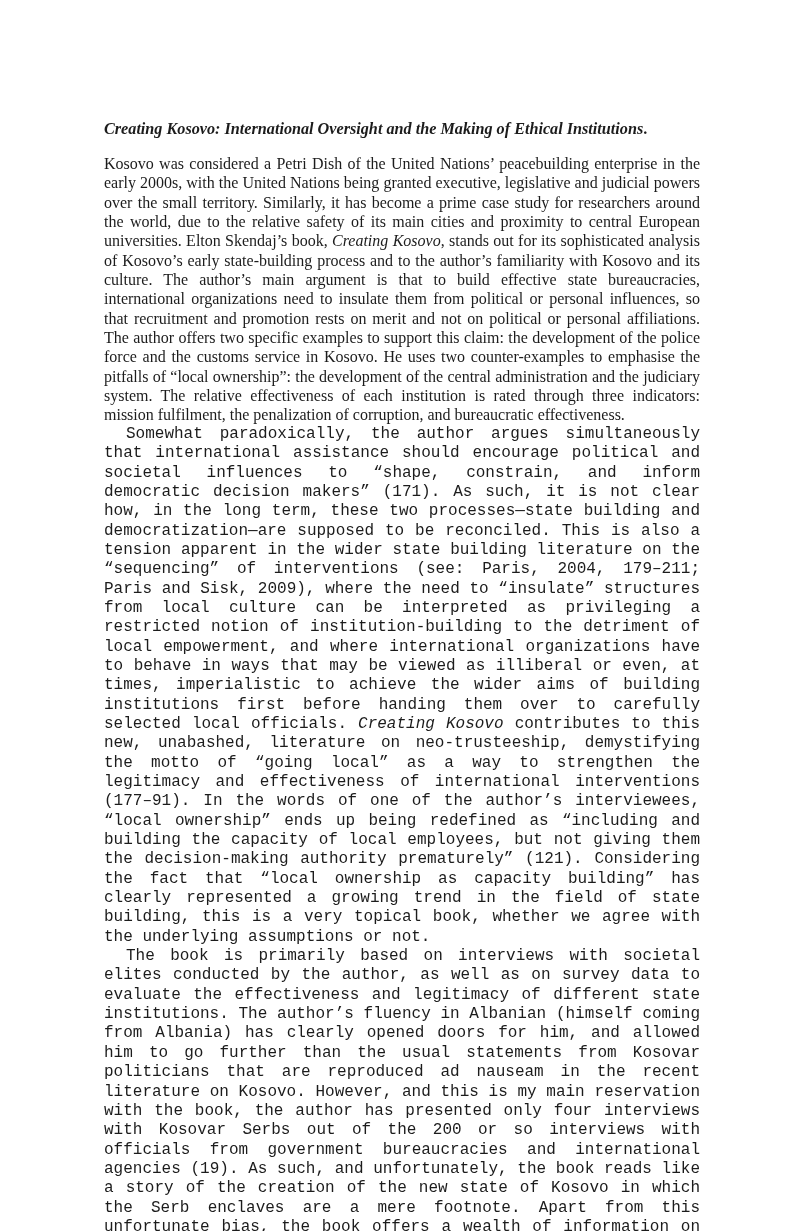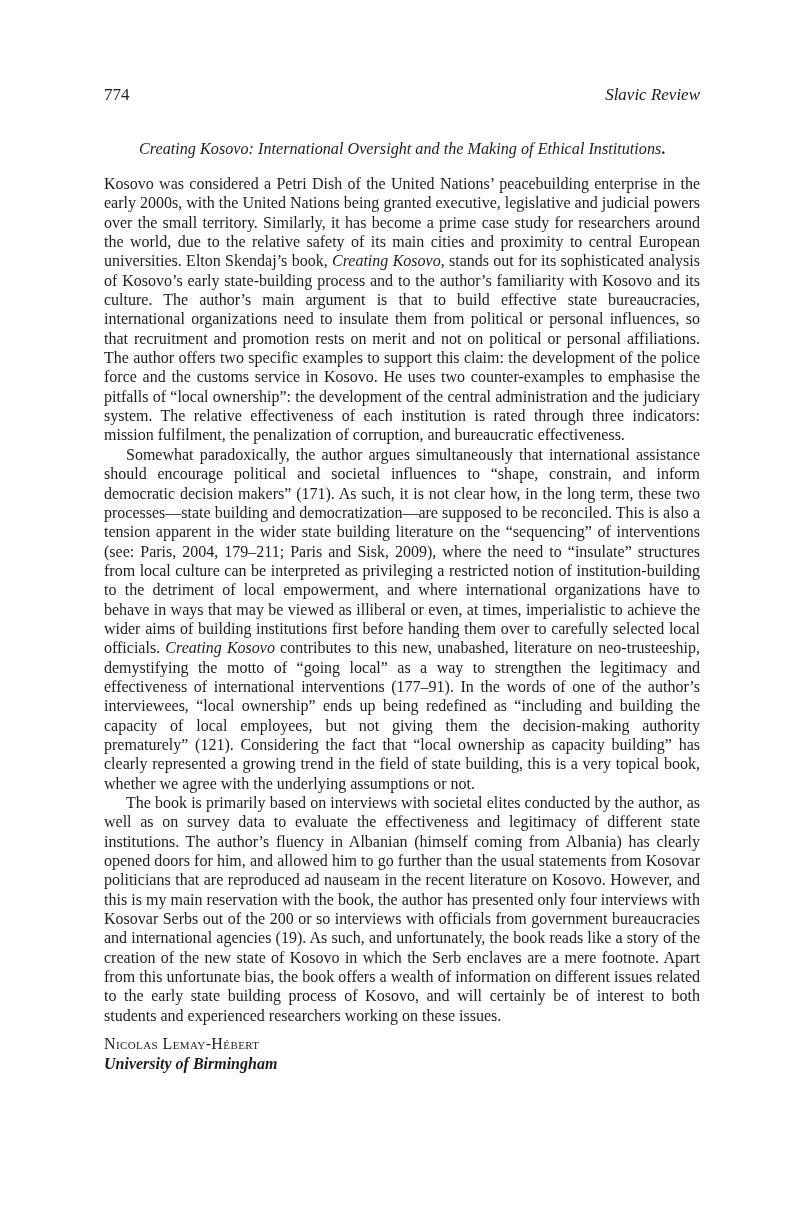--- a/index.html
+++ b/index.html
@@ -29,39 +29,39 @@
     font-style: italic;
   }
   .citation-block {
     margin-top: 34px;
     font-size: 16.2px;
     line-height: 21px;
     padding-left: 28px;
     text-indent: -28px;
   }
   .book-title {
-    font-weight: normal;
+    font-weight: bold;
     font-style: italic;
-    margin-left: 35px;
   }
   .title-period {
     font-weight: bold;
   }
   .review-body {
     margin-top: 14px;
     font-size: 16px;
     line-height: 19.35px;
     text-align: justify;
   }
   .review-body p {
     margin: 0;
     padding: 0;
   }
   .review-body p.indent {
     text-indent: 22px;
+    font-family: Liberation Mono, monospace;
   }
   .italic {
     font-style: italic;
   }
   .signature {
     margin-top: 9px;
     text-align: left;
     font-size: 16px;
     line-height: 20px;
   }
@@ -72,24 +72,20 @@
   .reviewer-affiliation {
     font-style: italic;
     font-weight: bold;
   }
 </style>
 </head>
 <body>
 
 <div class="page">
 
-  <div class="running-head">
-    <span>774</span>
-    <span class="journal-title">Slavic Review</span>
-  </div>
 
   <div class="citation-block">
     <span class="book-title">Creating Kosovo: International Oversight and the Making of Ethical Institutions</span><span class="title-period">.</span><br>
   </div>
 
   <div class="review-body">
     <p><span>Kosovo was considered a Petri Dish of the United Nations’ peacebuilding enterprise in the early 2000s, with the United Nations being granted executive, legislative and judicial powers over the small territory. Similarly, it has become a prime case study for researchers around the world, due to the relative safety of its main cities and proximity to central European universities. Elton Skendaj’s book, </span><span class="italic">Creating Kosovo</span><span>, stands out for its sophisticated analysis of Kosovo’s early state-building process and to the author’s familiarity with Kosovo and its culture. The author’s main argument is that to build effective state bureaucracies, international organizations need to insulate them from political or personal influences, so that recruitment and promotion rests on merit and not on political or personal affiliations. The author offers two specific examples to support this claim: the development of the police force and the customs service in Kosovo. He uses two counter-examples to emphasise the pitfalls of “local ownership”: the development of the central administration and the judiciary system. The relative effectiveness of each institution is rated through three indicators: mission fulfilment, the penalization of corruption, and bureaucratic effectiveness.</span></p>
     <p class="indent"><span>Somewhat paradoxically, the author argues simultaneously that international assistance should encourage political and societal influences to “shape, constrain, and inform democratic decision makers” (171). As such, it is not clear how, in the long term, these two processes—state building and democratization—are supposed to be reconciled. This is also a tension apparent in the wider state building literature on the “sequencing” of interventions (see: Paris, 2004, 179–211; Paris and Sisk, 2009), where the need to “insulate” structures from local culture can be interpreted as privileging a restricted notion of institution-building to the detriment of local empowerment, and where international organizations have to behave in ways that may be viewed as illiberal or even, at times, imperialistic to achieve the wider aims of building institutions first before handing them over to carefully selected local officials. </span><span class="italic">Creating Kosovo</span><span> contributes to this new, unabashed, literature on neo-trusteeship, demystifying the motto of “going local” as a way to strengthen the legitimacy and effectiveness of international interventions (177–91). In the words of one of the author’s interviewees, “local ownership” ends up being redefined as “including and building the capacity of local employees, but not giving them the decision-making authority prematurely” (121). Considering the fact that “local ownership as capacity building” has clearly represented a growing trend in the field of state building, this is a very topical book, whether we agree with the underlying assumptions or not.</span></p>
     <p class="indent"><span>The book is primarily based on interviews with societal elites conducted by the author, as well as on survey data to evaluate the effectiveness and legitimacy of different state institutions. The author’s fluency in Albanian (himself coming from Albania) has clearly opened doors for him, and allowed him to go further than the usual statements from Kosovar politicians that are reproduced ad nauseam in the recent literature on Kosovo. However, and this is my main reservation with the book, the author has presented only four interviews with Kosovar Serbs out of the 200 or so interviews with officials from government bureaucracies and international agencies (19). As such, and unfortunately, the book reads like a story of the creation of the new state of Kosovo in which the Serb enclaves are a mere footnote. Apart from this unfortunate bias, the book offers a wealth of information on different issues related to the early state building process of Kosovo, and will certainly be of interest to both students and experienced researchers working on these issues.</span></p>
   </div>

